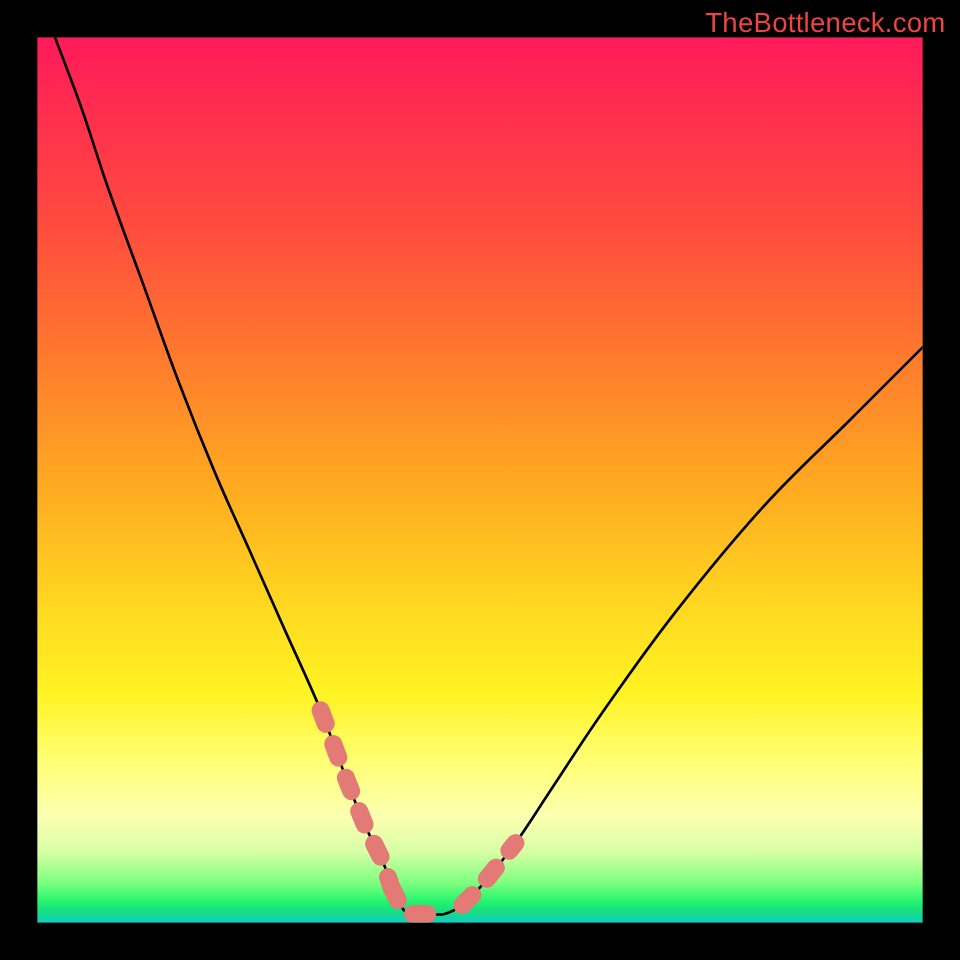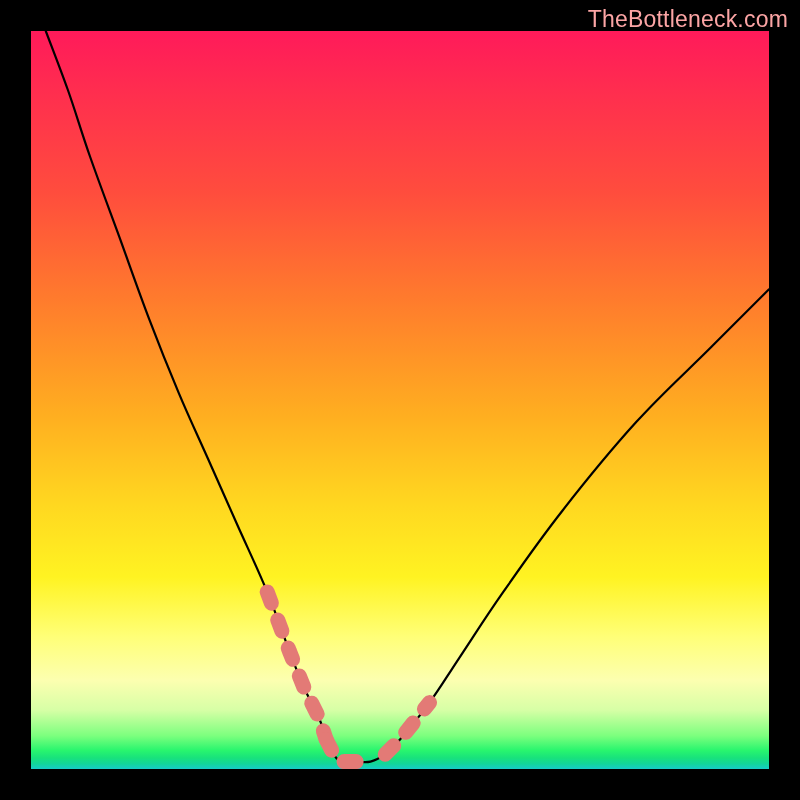--- a/index.html
+++ b/index.html
@@ -14,21 +14,21 @@
   .frame {
     position: relative;
     width: 800px;
     height: 800px;
     background: #000;
   }
   .watermark {
     position: absolute;
     top: 6px;
     right: 12px;
-    color: #fca5a5;
+    color: #ef4444;
     font-size: 23px;
     font-weight: 500;
     letter-spacing: 0.2px;
     z-index: 10;
   }
   .plot-area {
     position: absolute;
     left: 31px;
     top: 31px;
     width: 738px;   

